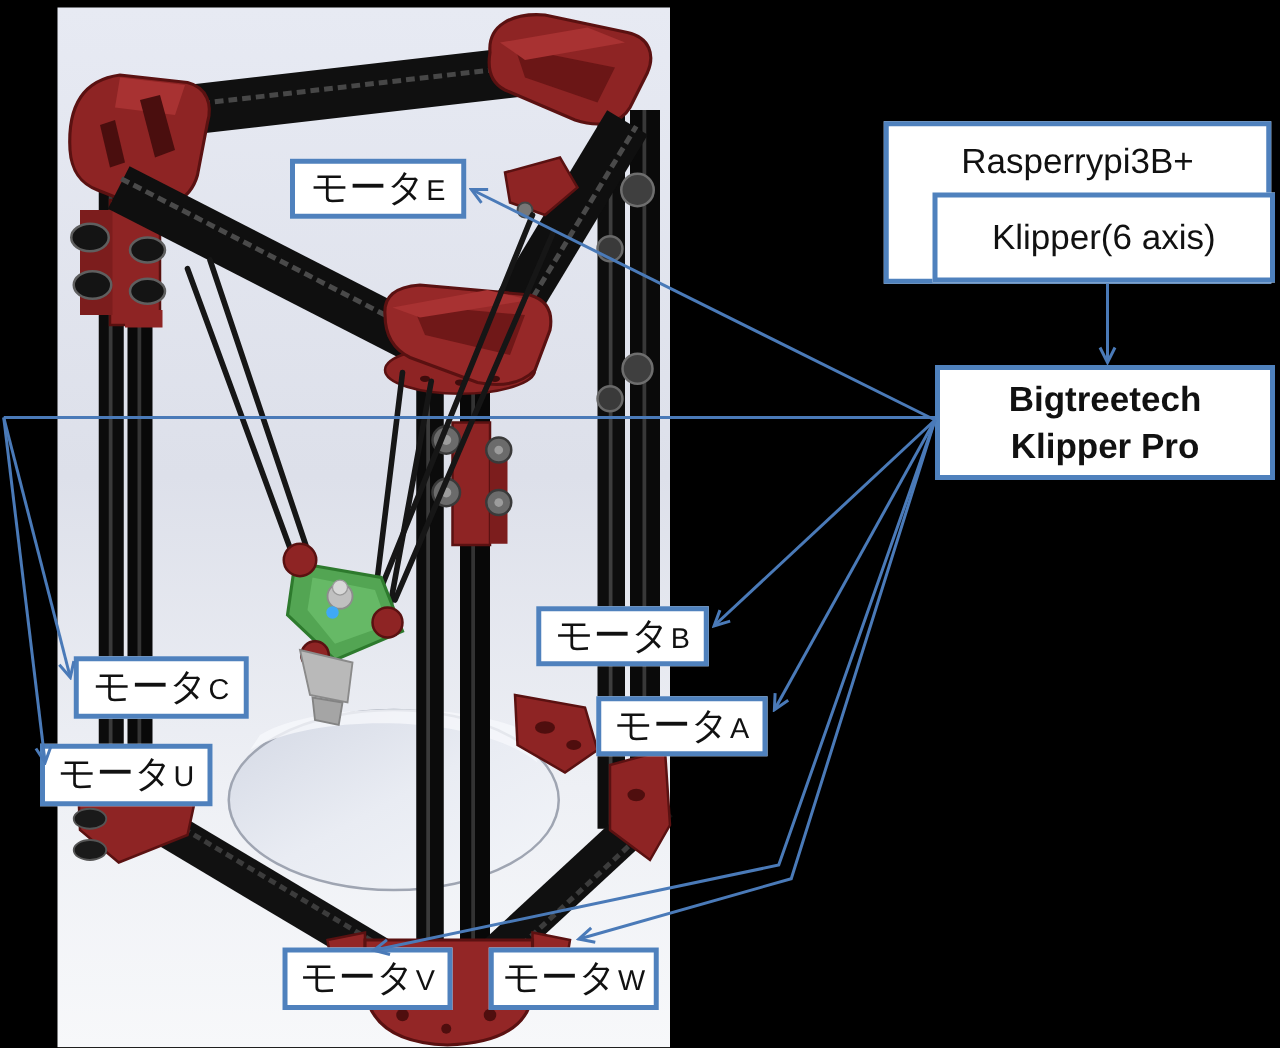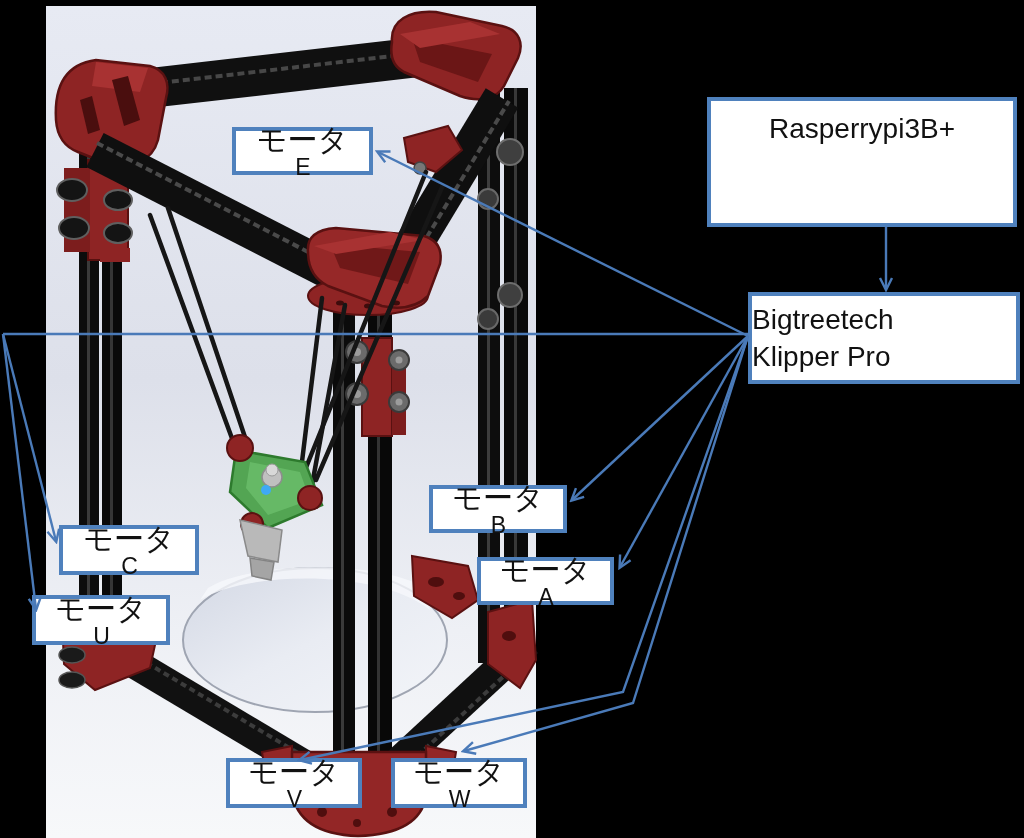--- a/index.html
+++ b/index.html
@@ -3,38 +3,38 @@
 <meta charset="utf-8">
 <style>
   html,body{margin:0;padding:0;background:#000;}
   .stage{position:relative;width:1024px;height:838px;background:#000;overflow:hidden;
          font-family:"Liberation Sans", sans-serif;}
   svg{position:absolute;left:0;top:0;}
   #connector-layer{pointer-events:none;z-index:30;}
   
   .mlabel{position:absolute;box-sizing:border-box;background:#ffffff;border:4px solid #4f81bd;
           display:flex;align-items:center;justify-content:center;color:#111;
-          font-size:30px;line-height:1;z-index:20;white-space:nowrap;flex-direction:column;}
+          font-size:30px;line-height:1;z-index:20;white-space:nowrap;}
   .mlabel .ltr{font-size:23px;margin-left:1px;transform:translateY(1px);}
   #lbl-E{left:232px;top:127px;width:141px;height:48px;}
   #lbl-C{left:59px; top:525px;width:140px;height:50px;}
   #lbl-U{left:32px; top:595px;width:138px;height:50px;}
   #lbl-B{left:429px;top:485px;width:138px;height:48px;}
   #lbl-A{left:477px;top:557px;width:137px;height:48px;}
   #lbl-V{left:226px;top:758px;width:136px;height:50px;}
   #lbl-W{left:391px;top:758px;width:136px;height:50px;}
   
   .cbox{position:absolute;box-sizing:border-box;background:#ffffff;border:4px solid #4f81bd;
         color:#111;z-index:20;}
   #box-rpi{left:707px;top:97px;width:310px;height:130px;}
   #box-rpi .t{height:56px;display:flex;align-items:center;justify-content:center;font-size:28px;}
   #box-klipper{left:746px;top:154px;width:274px;height:72px;display:flex;align-items:center;
         justify-content:center;font-size:28px;z-index:21;}
   #box-btt{left:748px;top:292px;width:272px;height:92px;display:flex;flex-direction:column;
-        justify-content:center;font-size:28px;line-height:37px;}
+        align-items:center;justify-content:center;font-size:28px;line-height:37px;font-weight:bold;}
 </style>
 </head>
 <body>
 
 <div class="stage">
 
   <svg width="1024" height="838" viewBox="0 0 1024 838">
     <defs>
       <linearGradient id="bgg" x1="0" y1="0" x2="0" y2="1">
         <stop offset="0" stop-color="#e7eaf3"></stop>
@@ -210,20 +210,23 @@
       <span class="ltr">V</span>
   </div>
   <div class="mlabel" id="lbl-W">
     <span>モータ</span>
       <span class="ltr">W</span>
   </div>
 
   <div class="cbox" id="box-rpi">
     <div class="t">Rasperrypi3B+</div>
   </div>
+  <div class="cbox" id="box-klipper">
+    <span>Klipper(6 axis)</span>
+  </div>
   <div class="cbox" id="box-btt">
     <span>Bigtreetech</span>
     <span>Klipper Pro</span>
   </div>
 
   <svg id="connector-layer" width="1024" height="838" viewBox="0 0 1024 838">
     <defs>
       <marker id="arw" viewBox="0 0 16 16" refX="13" refY="8" markerWidth="16" markerHeight="16" orient="auto" markerUnits="userSpaceOnUse">
         <path d="M2,2 L14,8 L2,14" fill="none" stroke="#4a7ab8" stroke-width="2.4"></path>
       </marker>

